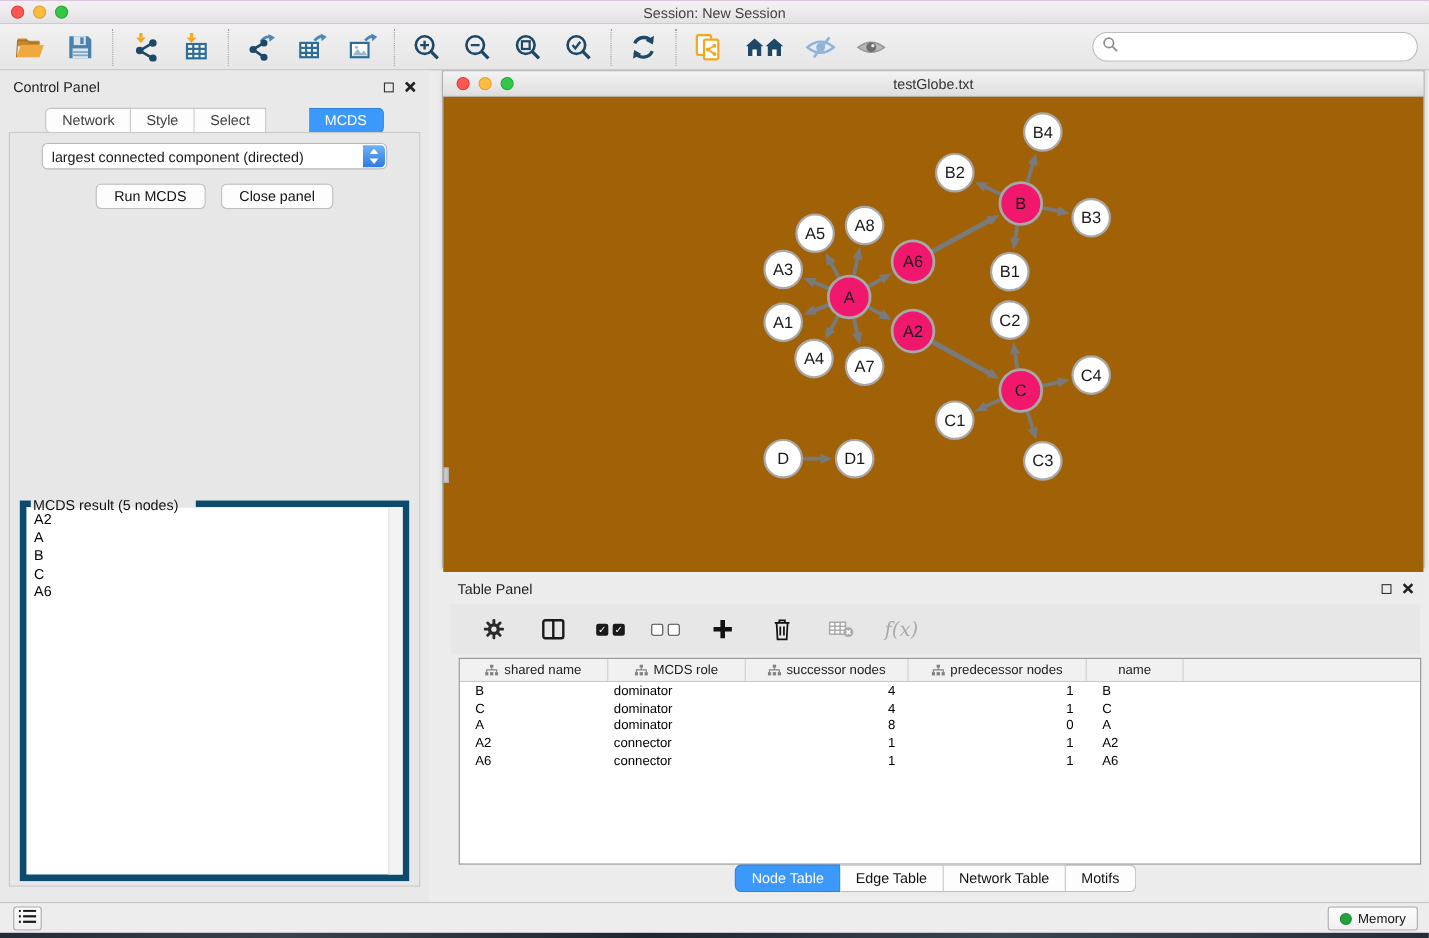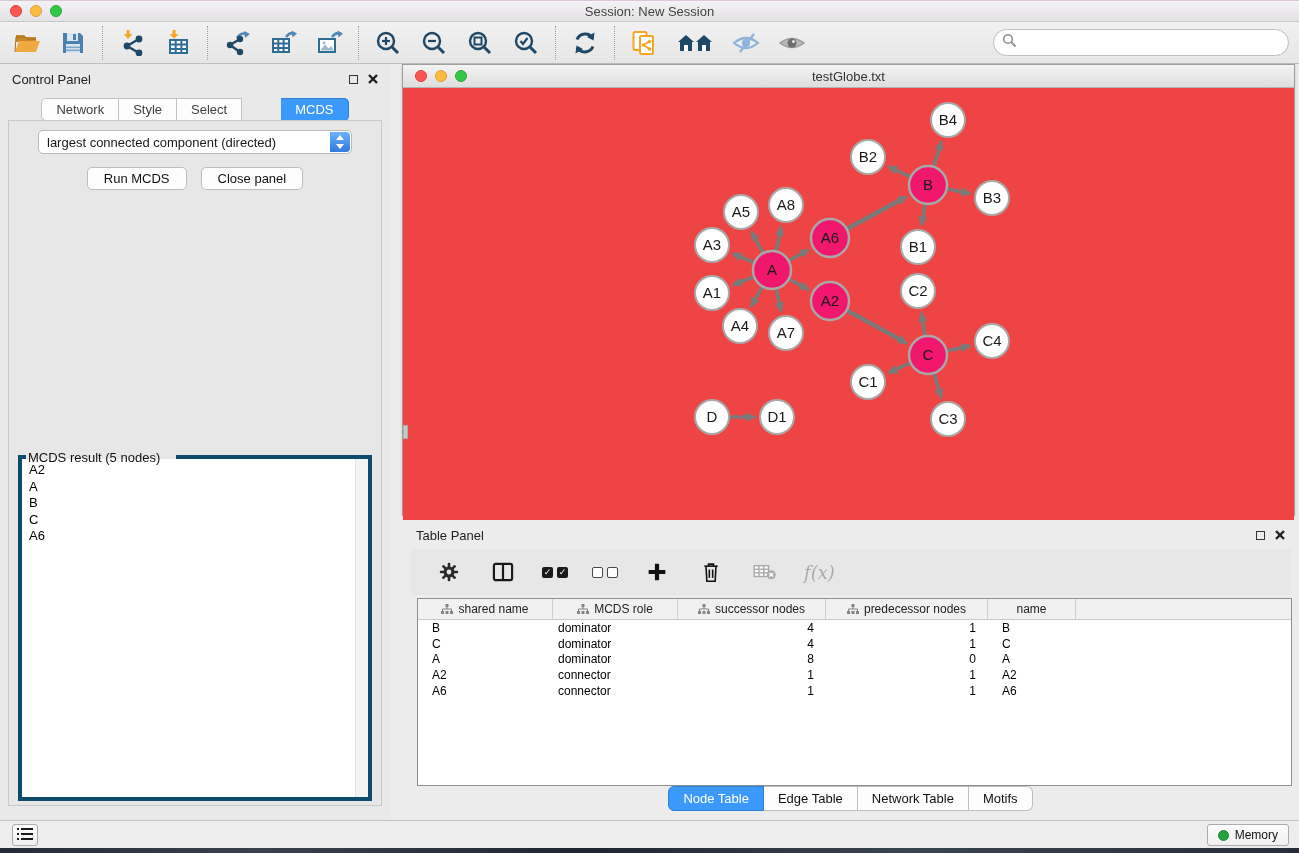--- a/index.html
+++ b/index.html
@@ -45,34 +45,34 @@
   .opt-label { text-align:center; font-size:13px; margin-top:16px; color:#111; }
   .selectrow { margin:9px auto 0; width:314px; height:24px; background:#fff; border:1px solid #B9B9B9;
     border-radius:5px; display:flex; align-items:center; position:relative; }
   .selectrow .sel-text { flex:1; font-size:13px; padding-left:8px; white-space:nowrap; overflow:hidden; }
   .stepper { position:absolute; right:1px; top:1px; bottom:1px; width:20px; border-radius:0 4px 4px 0;
     background:linear-gradient(#6FB0F9,#2E7BE0); display:flex; flex-direction:column; align-items:center; justify-content:center; gap:2px; }
   .stepper svg { display:block; }
   .btnrow { display:flex; justify-content:center; gap:14px; margin-top:13px; }
   .mac-btn { font-size:13px; background:#FDFDFD; border:1px solid #BDBDBD; border-radius:5px; padding:3px 16px; color:#111; }
   .result-fieldset { position:absolute; left:9px; right:9px; top:334px; bottom:4px;
-    border:4px solid #0c4a6e; background:#fff; }
+    border:6px solid #0c4a6e; background:#fff; }
   .result-legend { position:absolute; top:-9px; left:4px; font-size:13px; color:#111; background:transparent; padding:0 2px; line-height:16px; }
   .result-legend-bg { position:absolute; top:-9px; left:4px; height:9px; background:#E7E7E7; width:150px; }
   .result-list { position:absolute; left:1px; right:14px; top:3px; bottom:1px; overflow:hidden; }
   .result-item { font-size:13px; padding:0px 6px; line-height:16.5px; color:#000; }
   .result-scroll { position:absolute; right:0; top:0; bottom:0; width:13px; background:#F3F3F3; border-left:1px solid #E2E2E2; }
 
   
   .net-window { position:absolute; left:402px; top:64px; width:893px; height:452px;
     border:1px solid #9E9E9E; background:#fff; box-shadow:0 1px 3px rgba(0,0,0,0.15); }
   .net-titlebar { height:23px; background:linear-gradient(#F3F3F3,#DEDEDE); border-bottom:1px solid #B5B5B5;
     display:flex; align-items:center; position:relative; }
   .net-titlebar .title { position:absolute; left:0; right:0; text-align:center; font-size:13px; color:#333; }
-  .net-canvas { position:relative; width:100%; height:500px; background:#ef4444; overflow:hidden; }
+  .net-canvas { position:relative; width:100%; height:500px; background:#a16207; overflow:hidden; }
   .mini-scroll-left { position:absolute; left:0; top:337px; width:5px; height:14px; background:#C9C9C9; border:1px solid #ADADAD; }
   .mini-scroll-bottom { position:absolute; left:444px; bottom:0; width:14px; height:5px; background:#C9C9C9; border:1px solid #ADADAD; }
   .resize-grip { position:absolute; right:1px; bottom:1px; }
 
   
   .table-panel { position:absolute; left:402px; top:520px; width:897px; height:300px; background:#ECECEC; }
   .tp-toolbar { position:absolute; left:8px; right:8px; top:29px; height:46px; background:#E7E7E7;
     display:flex; align-items:center; gap:24px; padding-left:24px; }
   .fx { font-family:"DejaVu Serif","Liberation Serif",serif; font-style:italic; font-size:18px; color:#ABABAB; }
   .chk-pair { display:flex; gap:4px; }

